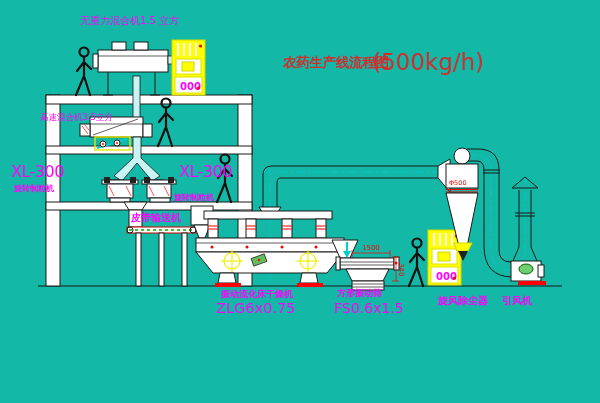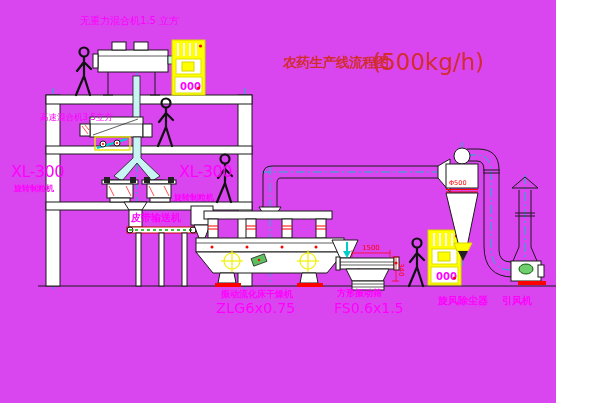--- a/index.html
+++ b/index.html
@@ -1,16 +1,16 @@
 <!DOCTYPE html>
 <html><head>
 <meta charset="utf-8">
 <style>
   html,body{margin:0;padding:0;background:#fff;}
-  #stage{position:relative;width:540px;height:403px;background:#d946ef;overflow:hidden;padding-left:16px;}
+  #stage{position:relative;width:600px;height:403px;background:#14b8a6;overflow:hidden;}
   svg{position:absolute;left:0;top:0;}
   .st{stroke:#1a1a1a;stroke-width:1;fill:none}
   .sf{stroke:#1a1a1a;stroke-width:1;fill:#fff}
   .thin{stroke:#1a1a1a;stroke-width:.7;fill:none}
   .cl{stroke:#00c8c8;stroke-width:.9;fill:none;stroke-dasharray:9 3 2 3}
   .cyf{fill:#c9f4f4;stroke:#1a1a1a;stroke-width:.8}
   .rd{stroke:#f00;stroke-width:1;fill:none}
   .rdt{stroke:#f00;stroke-width:.7;fill:none}
   .rf{fill:#f00;stroke:none}
   .yl{fill:#ffff00;stroke:#d6d600;stroke-width:1}

